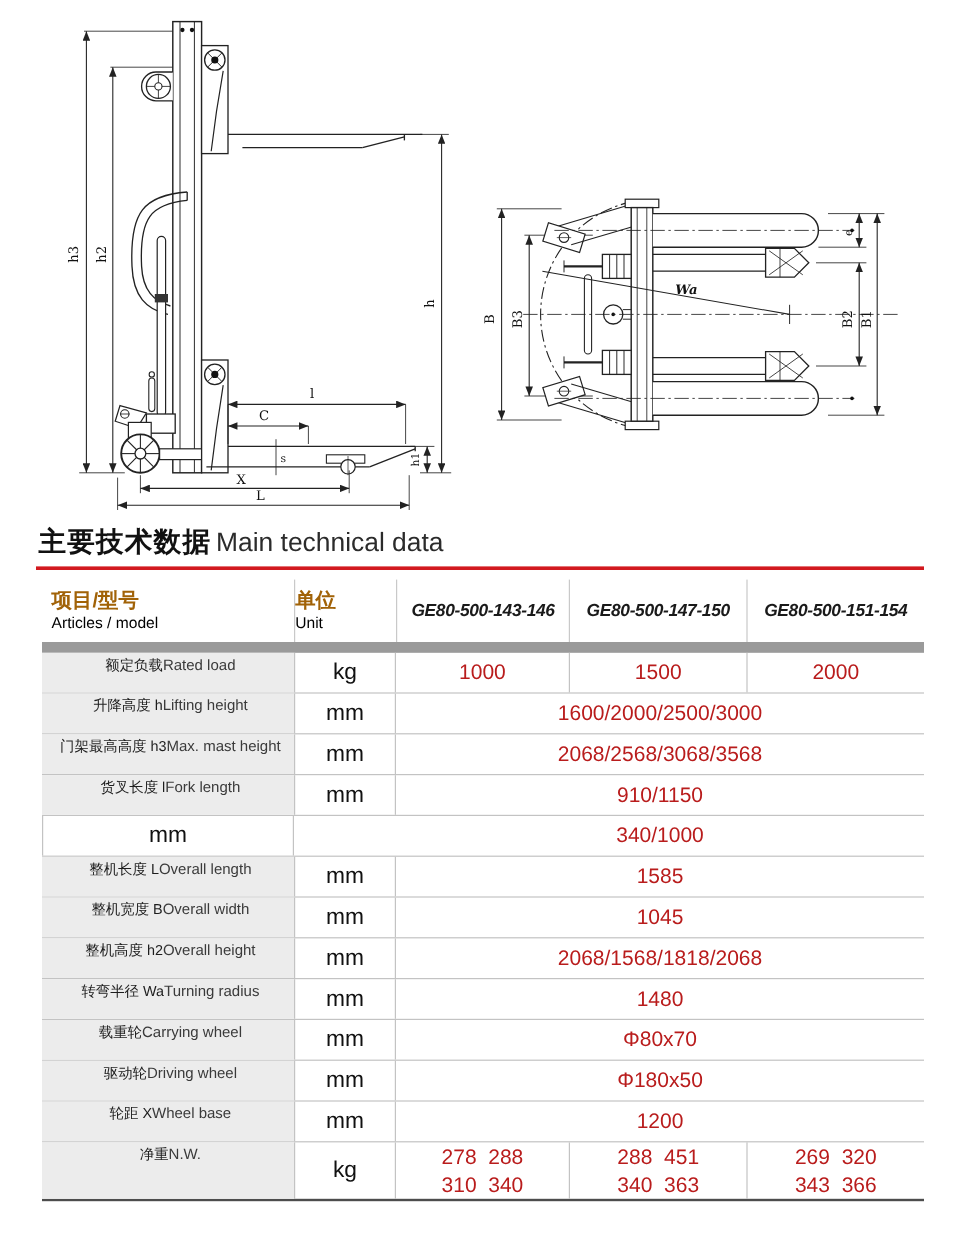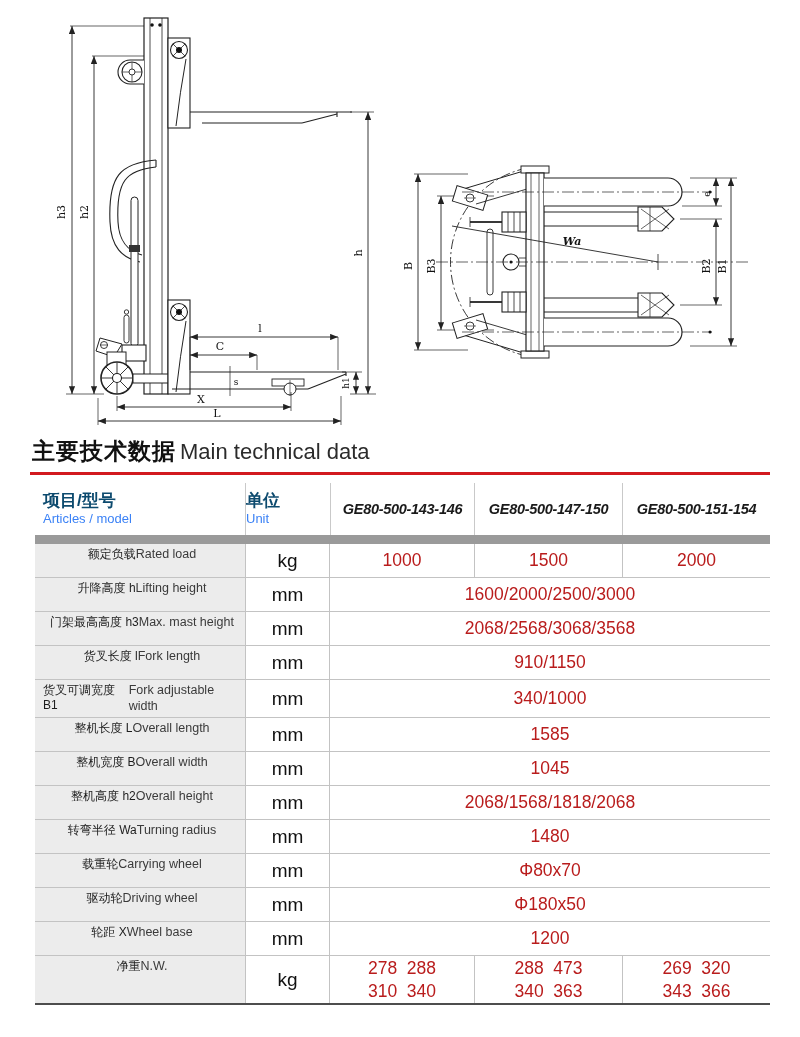--- a/index.html
+++ b/index.html
@@ -15,22 +15,22 @@
   .title-row{margin:0 30px 0 32px;display:flex;align-items:baseline;gap:4px;}
   .title-cn{font-size:23px;font-weight:bold;color:#111;letter-spacing:1px;}
   .title-en{font-size:22px;font-weight:normal;color:#2b2b2b;}
   .accent-rule{margin:5px 30px 0 30px;height:3px;}
   
   .spec-table{margin:8px 30px 0 35px;width:735px;font-size:12px;}
   .thead{display:grid;grid-template-columns:210px 85px 144px 148px 148px;height:52px;}
   .th{display:flex;flex-direction:column;justify-content:center;padding:2px 0;}
   .th + .th{border-left:1px solid #c9c9c9;}
   .th-articles{padding-left:8px;}
-  .th-cn{font-size:17px;font-weight:600;color:#0c4a6e;line-height:1.2;}
-  .th-en{font-size:13px;color:#3b82f6;line-height:1.2;}
+  .th-cn{font-size:17px;font-weight:600;color:#a16207;line-height:1.2;}
+  .th-en{font-size:13px;color:#000000;line-height:1.2;}
   .th-unit{}
   .th-model{align-items:center;justify-content:center;font-weight:bold;font-size:14.5px;letter-spacing:-0.3px;white-space:nowrap;font-style:italic;}
   .gray-bar{height:9px;}
   .tbody{border-bottom:2px solid #4d4d4d;}
   .trow{display:grid;grid-template-columns:210px 85px 144px 148px 148px;min-height:33px;border-bottom:1px solid #c3c3c3;}
   .trow:last-child{border-bottom:none;}
   .trow.tall{min-height:47px;}
   .cell{display:flex;align-items:center;justify-content:center;}
   .cell.label{flex-direction:row;align-items:flex-start;justify-content:center;background:#ececec;padding:3px 4px 3px 8px;line-height:1.25;}
   .lbl-cn{font-size:12px;color:#1d1d1d;}
@@ -317,24 +317,20 @@
       </div>
       <div class="trow">
         <div class="cell label">
           <div class="lbl-cn">货叉长度 l</div>
           <div class="lbl-en">Fork length</div>
         </div>
         <div class="cell unit">mm</div>
         <div class="cell val span3">910/1150</div>
       </div>
       <div class="trow">
-        <div class="cell label">
-          <div class="lbl-cn">货叉可调宽度 B1</div>
-          <div class="lbl-en">Fork adjustable width</div>
-        </div>
         <div class="cell unit">mm</div>
         <div class="cell val span3">340/1000</div>
       </div>
       <div class="trow">
         <div class="cell label">
           <div class="lbl-cn">整机长度 L</div>
           <div class="lbl-en">Overall length</div>
         </div>
         <div class="cell unit">mm</div>
         <div class="cell val span3">1585</div>
@@ -387,17 +383,17 @@
         <div class="cell unit">mm</div>
         <div class="cell val span3">1200</div>
       </div>
       <div class="trow tall">
         <div class="cell label">
           <div class="lbl-cn">净重</div>
           <div class="lbl-en">N.W.</div>
         </div>
         <div class="cell unit">kg</div>
         <div class="cell val" style="flex-direction: column;"><div class="l2">278  288</div><div class="l2">310  340</div></div>
-        <div class="cell val" style="flex-direction: column;"><div class="l2">288  473</div><div class="l2">340  363</div></div>
+        <div class="cell val" style="flex-direction: column;"><div class="l2">288  451</div><div class="l2">340  363</div></div>
         <div class="cell val" style="flex-direction: column;"><div class="l2">269  320</div><div class="l2">343  366</div></div>
       </div>
     </div>
 </div>
 
 </body></html>

